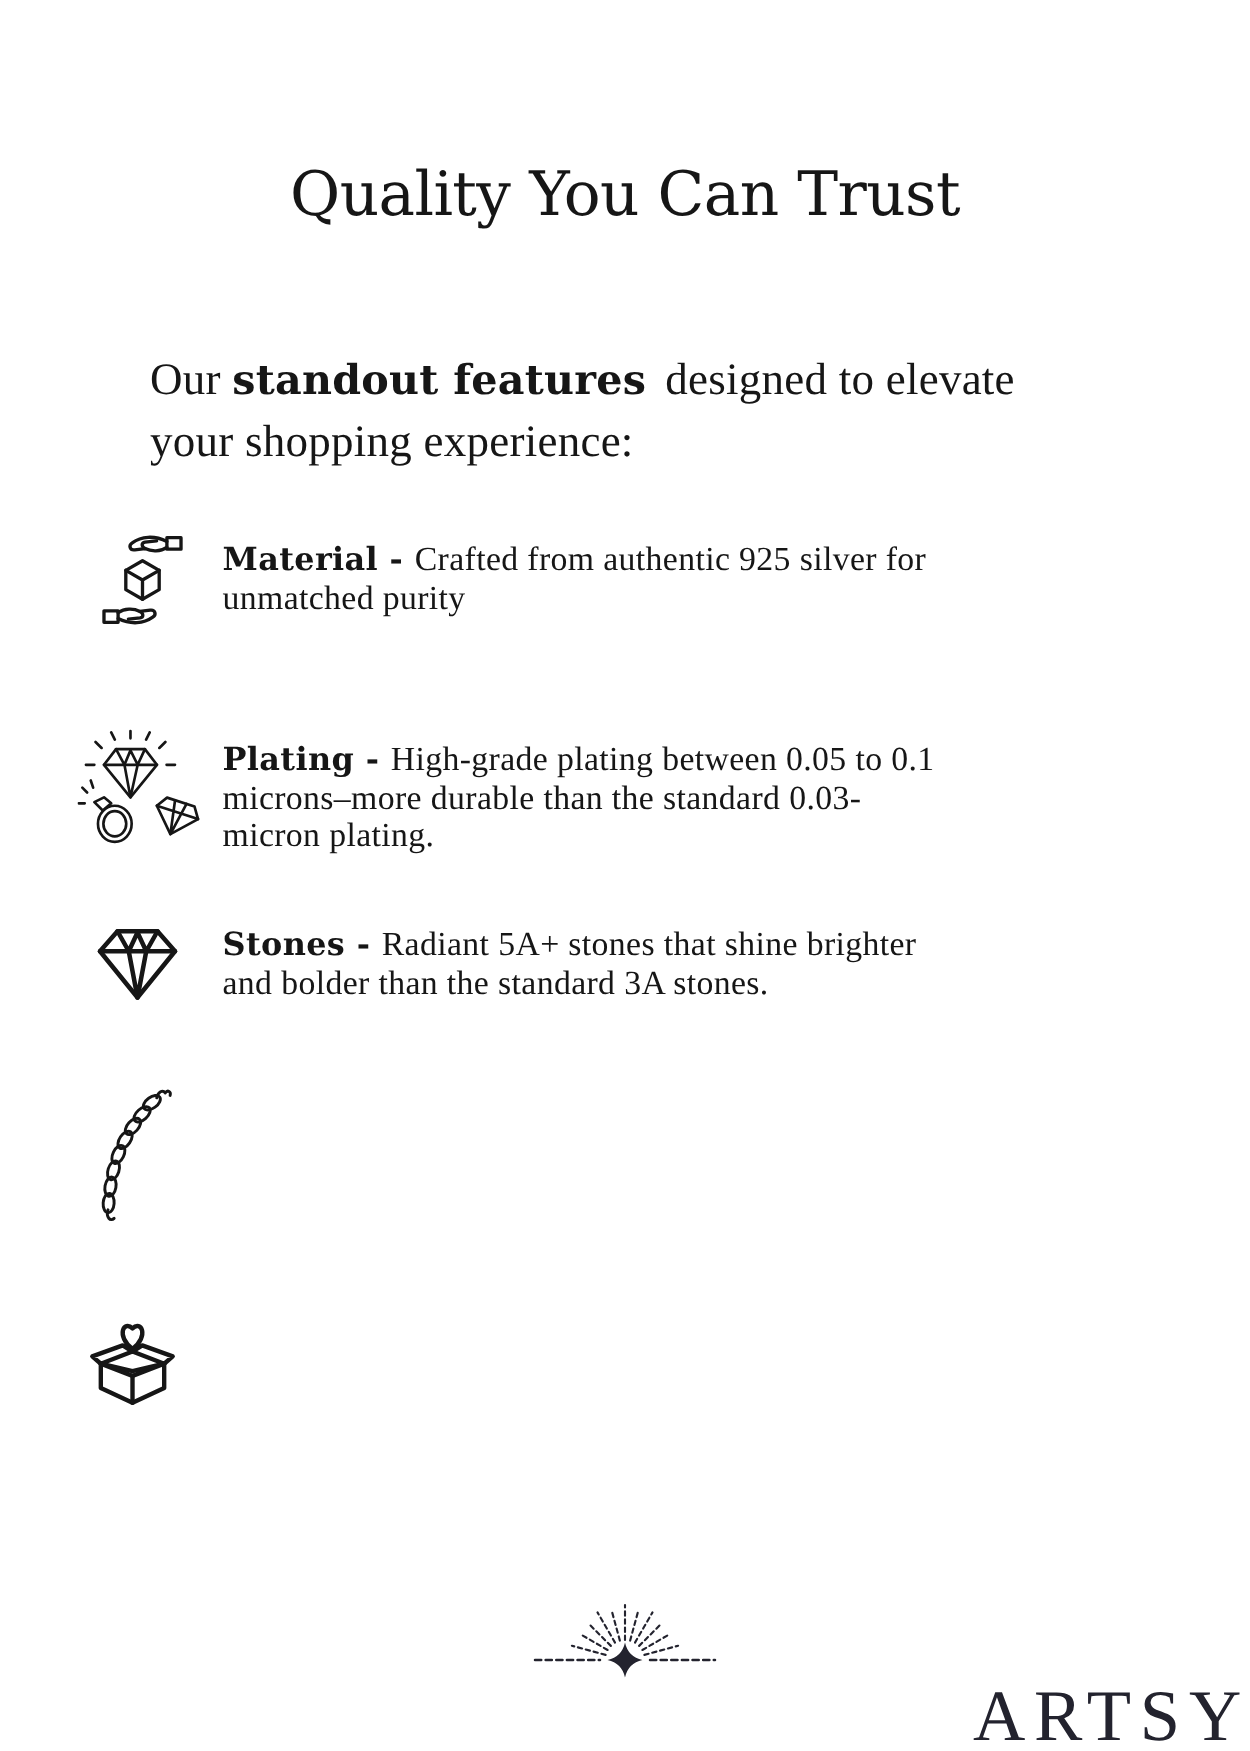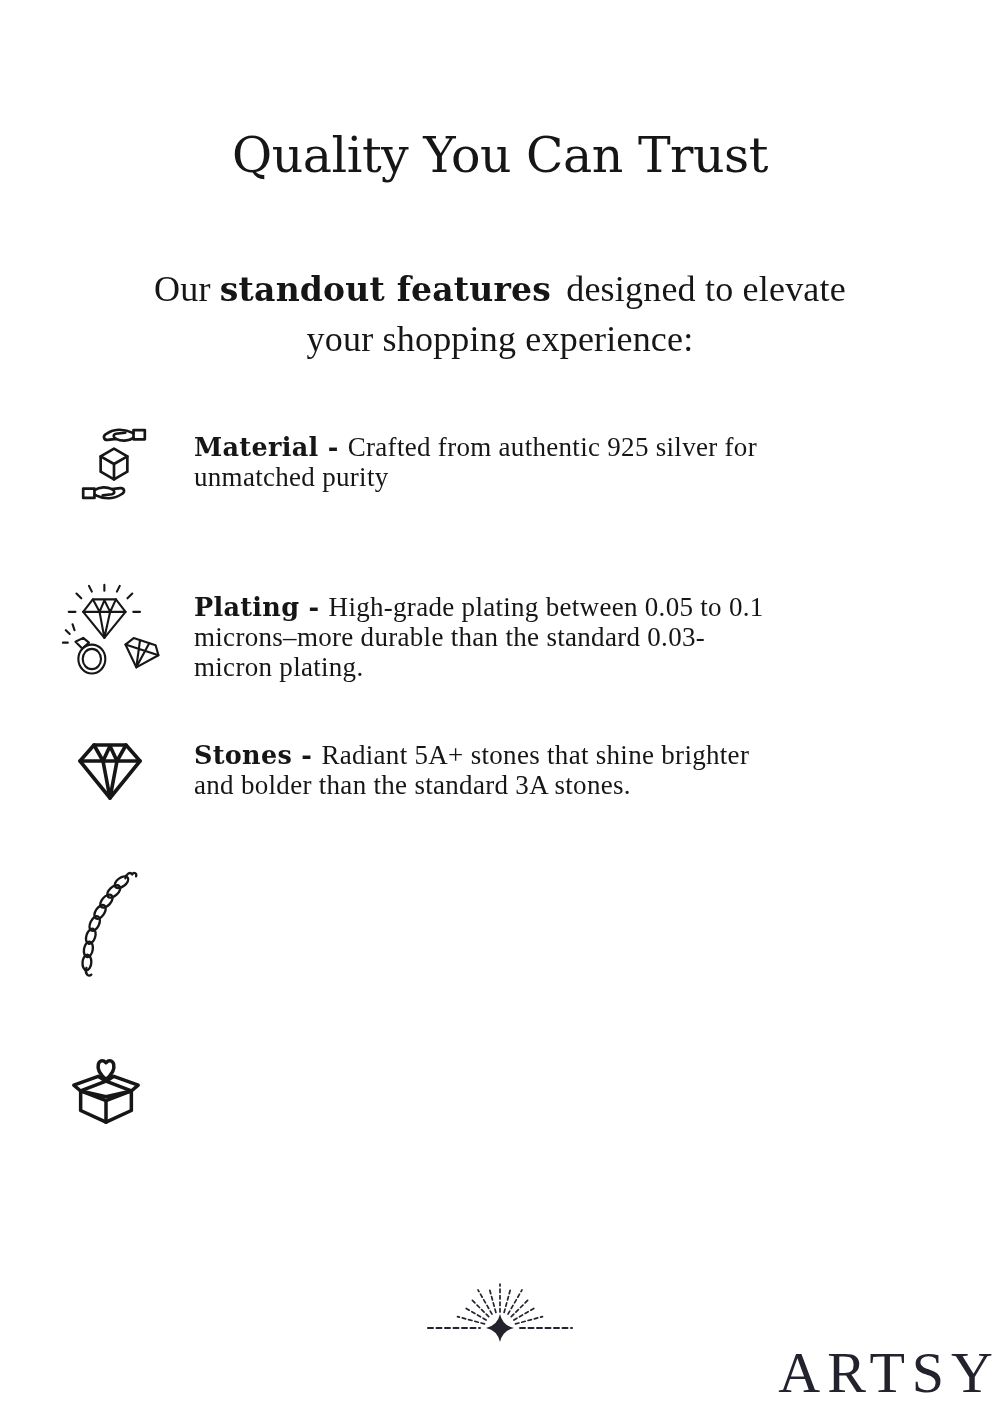--- a/index.html
+++ b/index.html
@@ -15,31 +15,31 @@
     font-family:"Liberation Serif",serif;
     position:relative;overflow:hidden;
   }
   .page-title{
     position:absolute;top:94px;left:0;width:100%;
     text-align:center;
     font-family:"DejaVu Serif",serif;font-weight:400;
     font-size:49px;letter-spacing:-0.5px;
   }
   .intro{
-    position:absolute;top:228px;left:50%;transform:translateX(-50%);
-    width:760px;text-align:center;
+    position:absolute;top:242px;left:50%;transform:translateX(-50%);
+    width:760px;
     font-size:36px;line-height:1.40;letter-spacing:0.2px;
   }
   .intro b{
     font-family:"DejaVu Serif",serif;font-weight:700;font-size:33px;
     margin-right:6px;
   }
   .feature{
     position:absolute;left:56px;
-    display:flex;align-items:flex-start;gap:16px;
+    display:flex;align-items:flex-start;
   }
   .icon-cell{
     width:116px;flex:0 0 116px;
     display:flex;justify-content:center;
   }
   .icon-cell svg{display:block;}
   .f-text{
     margin-left:6px;
     font-size:27px;line-height:30px;letter-spacing:0.3px;
   }

